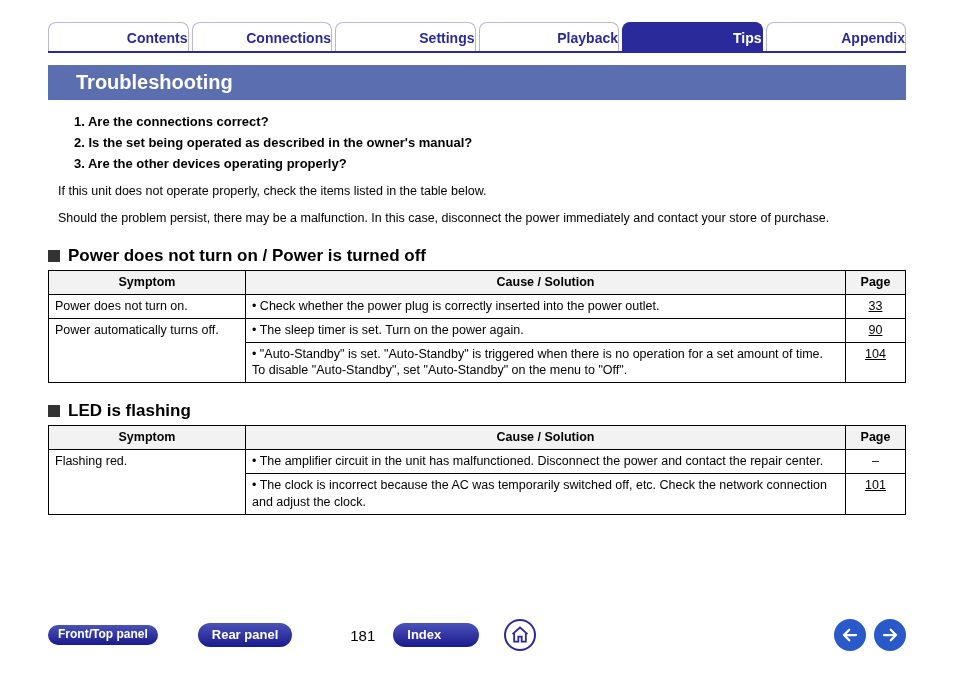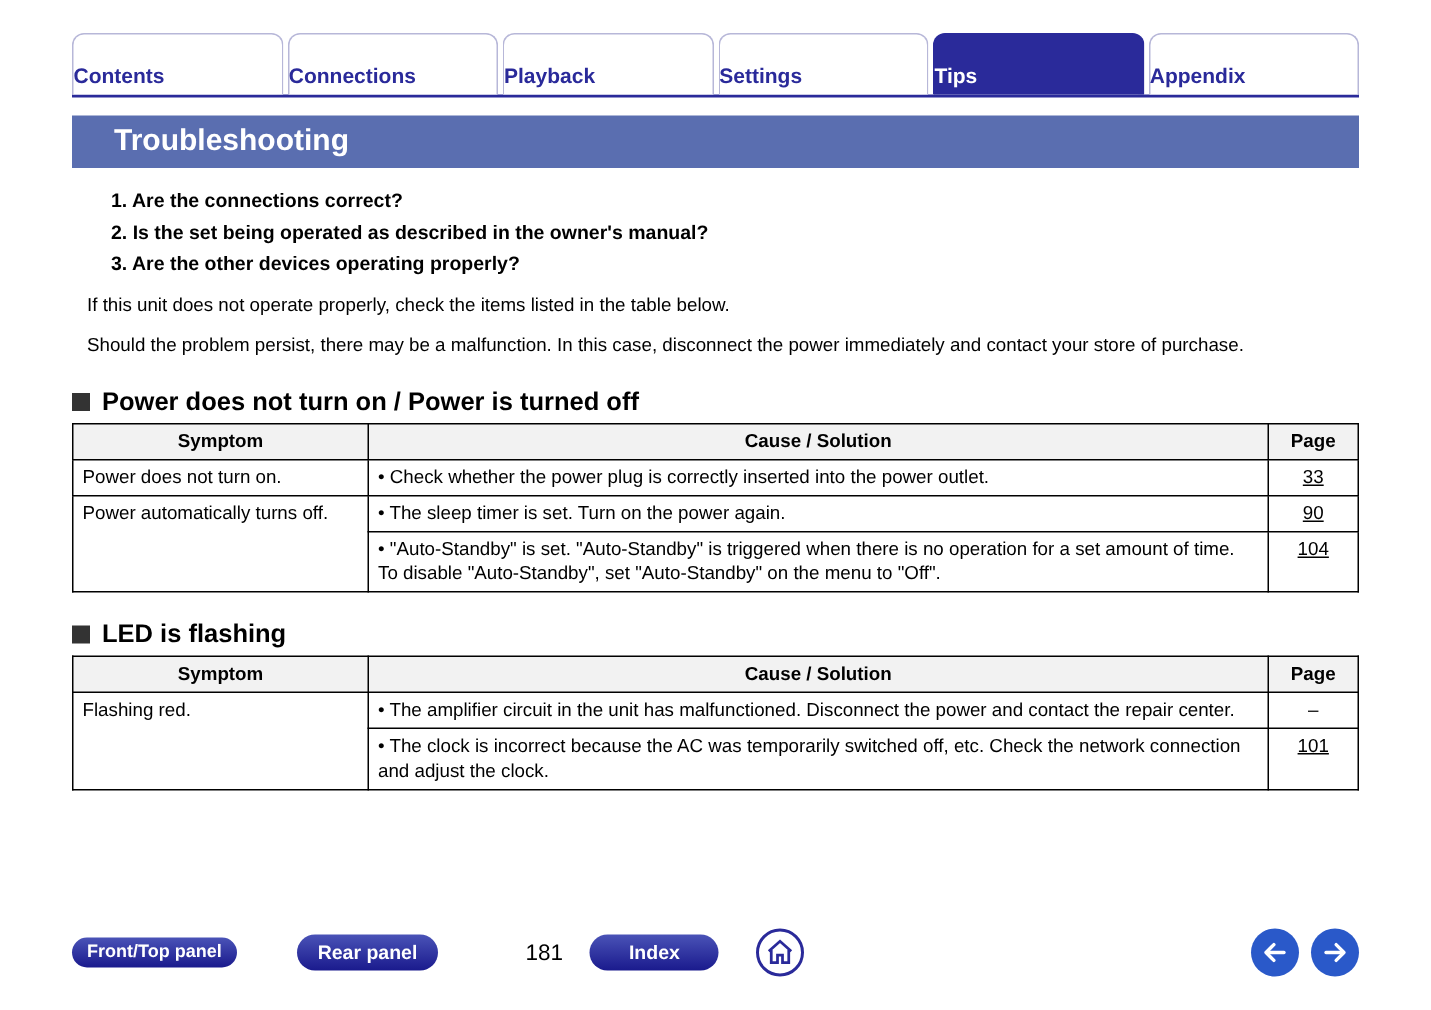--- a/index.html
+++ b/index.html
@@ -11,22 +11,22 @@
     position: relative;
     font-size: 12.5px;
     color: #000;
   }
   .page { padding: 22px 48px 0 48px; }
 
   
   .tabs { display: flex; border-bottom: 2px solid #2a2a9a; }
   .tab {
     flex: 1;
-    text-align: left;
-    padding: 19px 0 5px 0;
+    text-align: right;
+    padding: 7px 0 5px 0;
     color: #2a2a9a;
     font-weight: bold;
     font-size: 14px;
     cursor: pointer;
     border-top: 1px solid #b7b7d8;
     border-left: 1px solid #b7b7d8;
     border-right: 1px solid #b7b7d8;
     border-top-left-radius: 8px;
     border-top-right-radius: 8px;
     margin-right: 3px;
@@ -85,21 +85,20 @@
   .bottom {
     position: absolute;
     left: 0; right: 0; bottom: 22px;
     padding: 0 48px;
     display: flex; align-items: center;
   }
   .pill {
     background: linear-gradient(#4a53b7, #1a1a8d);
     color: #fff;
     font-weight: bold;
-    text-align: center;
     border-radius: 18px;
     font-size: 13px;
     line-height: 1.15;
     padding: 5px 14px;
     min-width: 86px;
     cursor: pointer;
   }
   .pill.two-line { font-size: 12px; padding: 3px 10px; }
   .bottom .gap { width: 40px; }
   .page-num { font-size: 15px; margin: 0 18px; }
@@ -114,22 +113,22 @@
   .arrow-btn svg, .home-btn svg { display: block; }
 </style>
 </head>
 <body>
 
 <div class="page">
 
   <div class="tabs">
     <div class="tab">Contents</div>
     <div class="tab">Connections</div>
+    <div class="tab">Settings</div>
     <div class="tab">Playback</div>
-    <div class="tab">Settings</div>
     <div class="tab active">Tips</div>
     <div class="tab">Appendix</div>
   </div>
 
   <div class="title-bar">Troubleshooting</div>
 
   <div class="checklist">
     <div>1.  Are the connections correct?</div>
     <div>2.  Is the set being operated as described in the owner's manual?</div>
     <div>3.  Are the other devices operating properly?</div>

